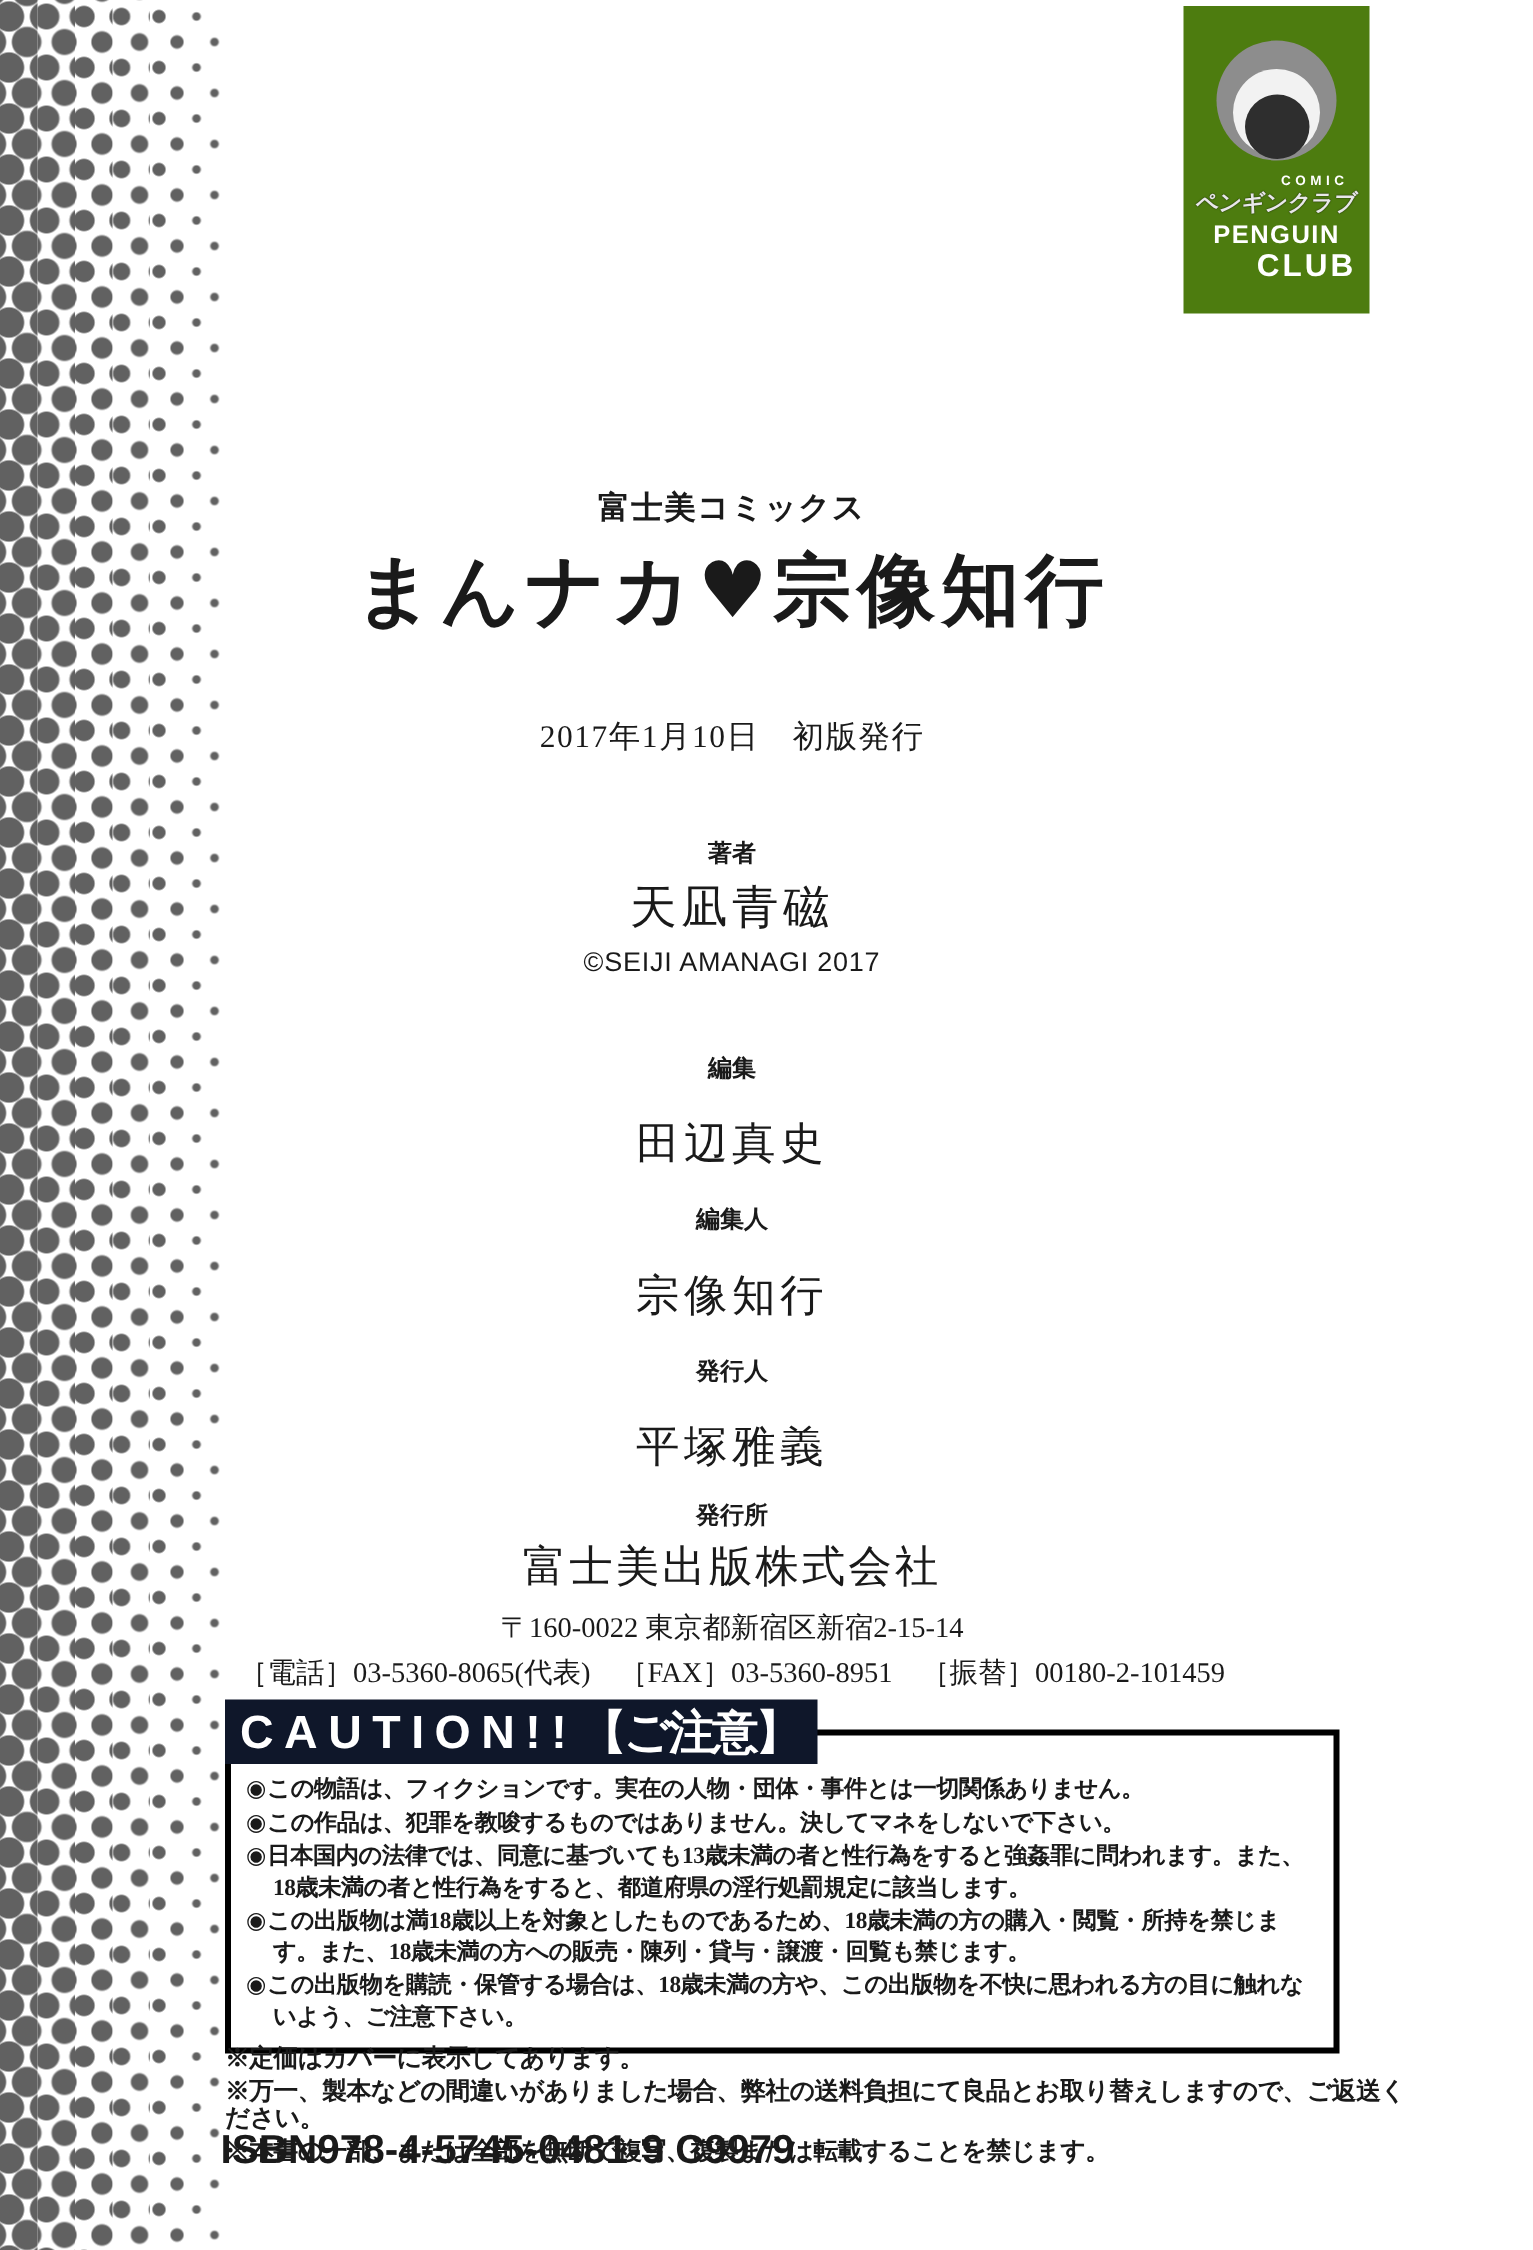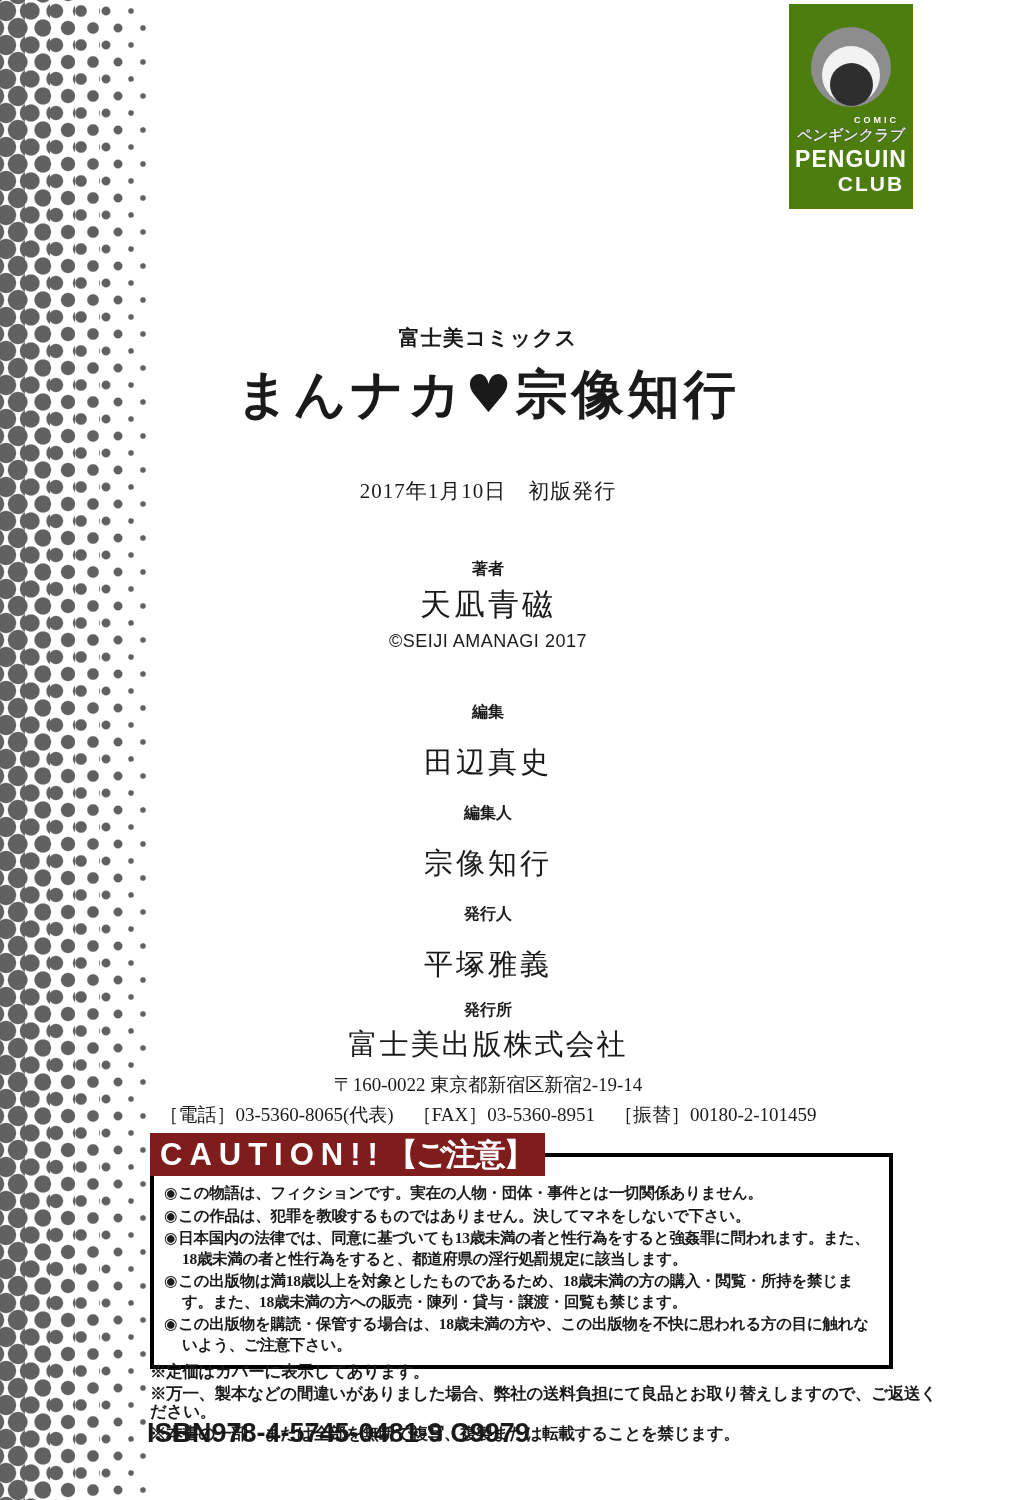--- a/index.html
+++ b/index.html
@@ -39,21 +39,21 @@
   .emblem .c-mid { position: absolute; left: 11px; top: 19px; width: 58px; height: 58px;
     background: #f2f2f2; border-radius: 50%; }
   .emblem .c-inner { position: absolute; left: 19px; top: 36px; width: 43px; height: 43px;
     background: #2e2e2e; border-radius: 50%; }
   .logo-comic { margin-top: 8px; font-family: "Liberation Sans", sans-serif;
     font-size: 9px; font-weight: 700; letter-spacing: 3px; text-align: right;
     padding-right: 14px; }
   .logo-wordmark { font-family: "Liberation Sans", sans-serif; font-size: 15px;
     font-weight: 900; transform: skewX(-6deg); letter-spacing: 0px; margin-top: 1px;
     text-shadow: 0 0 1px #000; color: #e8e8e8; }
-  .logo-penguin { font-family: "Liberation Sans", sans-serif; font-size: 23px;
+  .logo-penguin { font-family: "Liberation Sans", sans-serif; font-size: 17px;
     font-weight: 900; letter-spacing: 1px; line-height: 1.0; margin-top: 3px; }
   .logo-club { font-family: "Liberation Sans", sans-serif; font-size: 21px;
     font-weight: 900; letter-spacing: 2px; line-height: 1.0; margin-top: 2px; padding-left: 40px; }
 
   
   .content { position: absolute; left: 0; top: 324px; width: 976px; text-align: center; }
   .imprint { font-family: "Liberation Sans", "DejaVu Sans", sans-serif;
     font-size: 21px; font-weight: 700; letter-spacing: 1px; }
   .book-title { font-family: "DejaVu Sans", "Liberation Sans", sans-serif;
     font-size: 52px; font-weight: 900; letter-spacing: 4px; margin-top: 14px;
@@ -76,21 +76,21 @@
   .g-publisher .value { font-size: 29px; margin-top: 4px; letter-spacing: 2px; }
   .g-publisher .address { font-size: 19px; margin-top: 7px; }
   .g-publisher .contacts { font-size: 19px; margin-top: 4px; }
   .printed { font-size: 20px; margin-top: 22px; text-decoration: underline; }
 
   
   .caution { position: absolute; left: 150px; top: 1153px; width: 743px; }
   .caution-box { position: relative; border: 4px solid #000; min-height: 204px;
     padding: 26px 12px 8px 10px; background: #fff; }
   .caution-header { position: absolute; left: -4px; top: -24px; height: 43px;
-    background: #7f1d1d; color: #fff; display: flex; align-items: center;
+    background: #0f172a; color: #fff; display: flex; align-items: center;
     padding: 0 12px 0 10px; white-space: nowrap; z-index: 2; }
   .caution-en { font-family: "Liberation Sans", "DejaVu Sans", sans-serif;
     font-size: 31px; font-weight: 900; letter-spacing: 7px; }
   .caution-jp { font-family: "Liberation Serif", "DejaVu Serif", serif;
     font-size: 31px; font-weight: 700; margin-left: 2px; letter-spacing: -2px; }
   .caution-items { list-style: none; }
   .caution-items li { font-size: 15.5px; font-weight: 700; line-height: 20.5px;
     letter-spacing: -0.3px; padding-left: 18px; text-indent: -18px;
     margin-bottom: 2px; }
   .bullet { margin-right: 1px; }
@@ -152,21 +152,21 @@
   </div>
 
   <div class="g-person">
     <div class="group-label">発行人</div>
     <div class="value">平塚雅義</div>
   </div>
 
   <div class="g-publisher">
     <div class="group-label">発行所</div>
     <div class="value">富士美出版株式会社</div>
-    <div class="address">〒160-0022 東京都新宿区新宿2-19-14</div>
+    <div class="address">〒160-0022 東京都新宿区新宿2-15-14</div>
     <div class="contacts">［電話］03-5360-8065(代表)　［FAX］03-5360-8951　［振替］00180-2-101459</div>
   </div>
 
   <div class="printed">Printed in Japan</div>
 </div>
 
 <div class="caution">
   <div class="caution-box">
     <div class="caution-header">
       <span class="caution-en">CAUTION!!</span>

